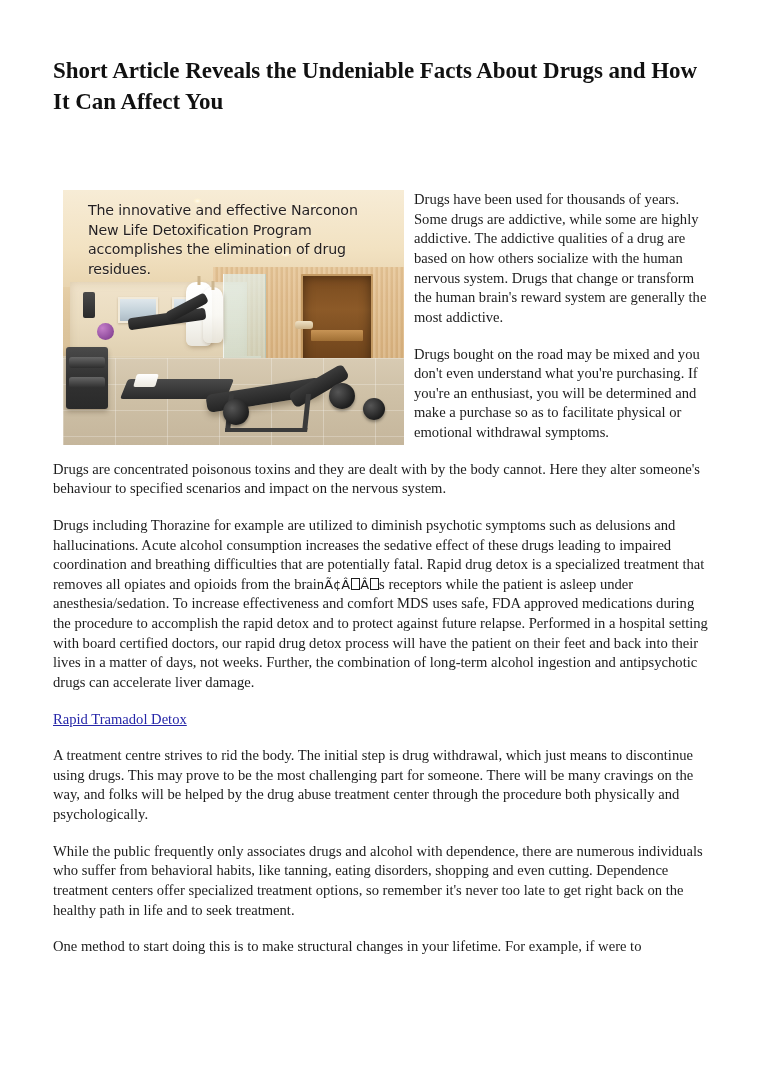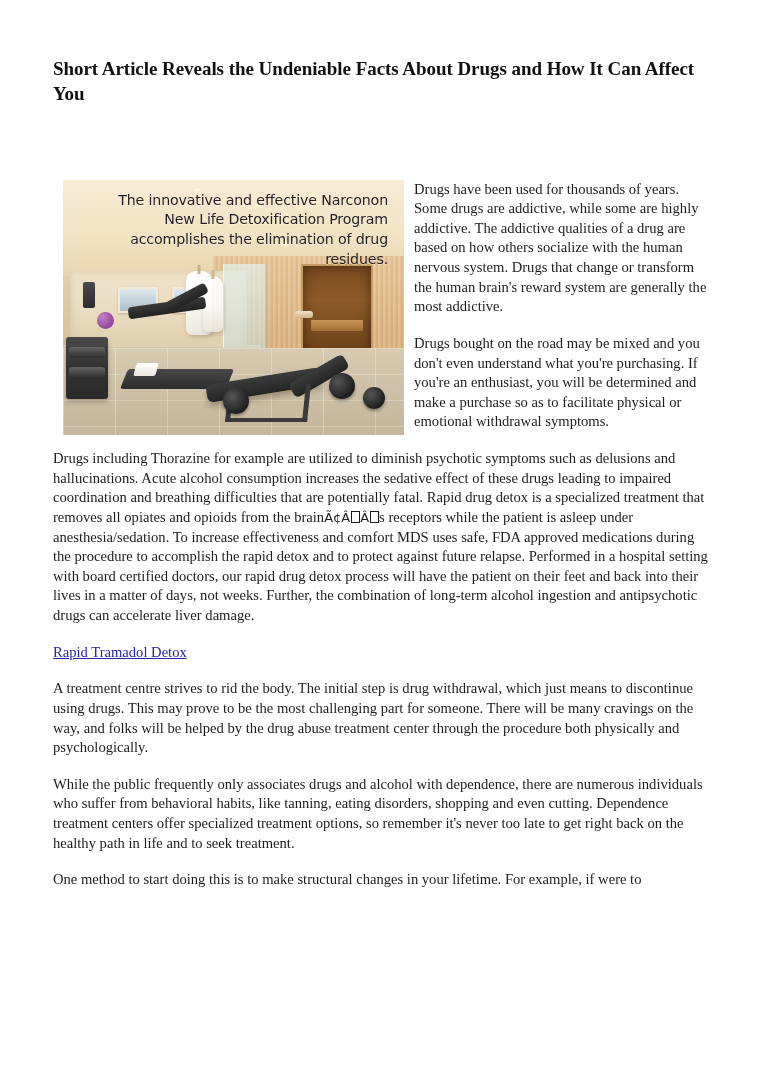--- a/index.html
+++ b/index.html
@@ -23,21 +23,21 @@
     padding: 0;
   }
   .content {
     position: absolute;
     left: 53px;
     top: 56px;
     width: 662px;
   }
   h1.article-title {
     font-family: "Liberation Serif", "DejaVu Serif", serif;
-    font-size: 19px;
+    font-size: 23px;
     font-weight: bold;
     line-height: 1.33;
     letter-spacing: -0.05px;
     margin: 0 0 0 0;
     color: #111111;
   }
   .spacer-after-title { height: 73px; }
 
   p.body-text {
     font-size: 14.6px;
@@ -268,21 +268,20 @@
     left: 25px;
     top: 11px;
     width: 300px;
     font-family: "DejaVu Sans", "Liberation Sans", sans-serif;
     font-size: 14.2px;
     line-height: 1.385;
     color: #231f20;
     font-weight: 400;
     letter-spacing: -0.15px;
     text-shadow: 0 1px 1px rgba(255,250,240,.55);
-    text-align: right;
   }
   a.inline-link {
     color: #2525a8;
     text-decoration: underline;
     font-size: 14.6px;
     text-align: center;
   }
   .clear { clear: both; }
   .mojibake {
     font-family: "DejaVu Sans", "Liberation Sans", sans-serif;
@@ -356,20 +355,21 @@
         <div class="overlay-text">The innovative and effective Narconon New Life Detoxification Program accomplishes the elimination of drug residues.</div>
       </div>
     </div>
 
     <p class="body-text">Drugs have been used for thousands of years. Some drugs are addictive, while some are highly addictive. The addictive qualities of a drug are based on how others socialize with the human nervous system. Drugs that change or transform the human brain's reward system are generally the most addictive.</p>
 
     <p class="body-text">Drugs bought on the road may be mixed and you don't even understand what you're purchasing. If you're an enthusiast, you will be determined and make a purchase so as to facilitate physical or emotional withdrawal symptoms.</p>
 
     <div class="clear"></div>
 
+    <p class="body-text">Drugs are concentrated poisonous toxins and they are dealt with by the body  cannot. Here they alter someone's behaviour to specified scenarios and impact on the nervous system.</p>
 
     <p class="body-text"><span>Drugs including Thorazine for example are utilized to diminish psychotic symptoms such as delusions and hallucinations. Acute alcohol consumption increases the sedative effect of these drugs leading to impaired coordination and breathing difficulties that are potentially fatal. Rapid drug detox is a specialized treatment that removes all opiates and opioids from the brain</span><span class="mojibake">Ã¢Â</span><span class="tofu"></span><span class="mojibake">Â</span><span class="tofu"></span><span>s receptors while the patient is asleep under anesthesia/sedation. To increase effectiveness and comfort MDS uses safe, FDA approved medications during the procedure to accomplish the rapid detox and to protect against future relapse. Performed in a hospital setting with board certified doctors, our rapid drug detox process will have the patient on their feet and back into their lives in a matter of days, not weeks. Further, the combination of long-term alcohol ingestion and antipsychotic drugs can accelerate liver damage.</span></p>
 
     <p class="body-text"><a class="inline-link" href="#">Rapid Tramadol Detox</a></p>
 
     <p class="body-text">A treatment centre strives to rid the body. The initial step is drug withdrawal, which just means to discontinue using drugs. This may prove to be the most challenging part for someone. There will be many cravings on the way, and folks will be helped by the drug abuse treatment center through the procedure both physically and psychologically.</p>
 
     <p class="body-text">While the public frequently only associates drugs and alcohol with dependence, there are numerous individuals who suffer from behavioral habits, like tanning, eating disorders, shopping and even cutting. Dependence treatment centers offer specialized treatment options, so remember it's never too late to get right back on the healthy path in life and to seek treatment.</p>
 
     <p class="body-text">One method to start doing this is to make structural changes in your lifetime. For example, if were to</p>

